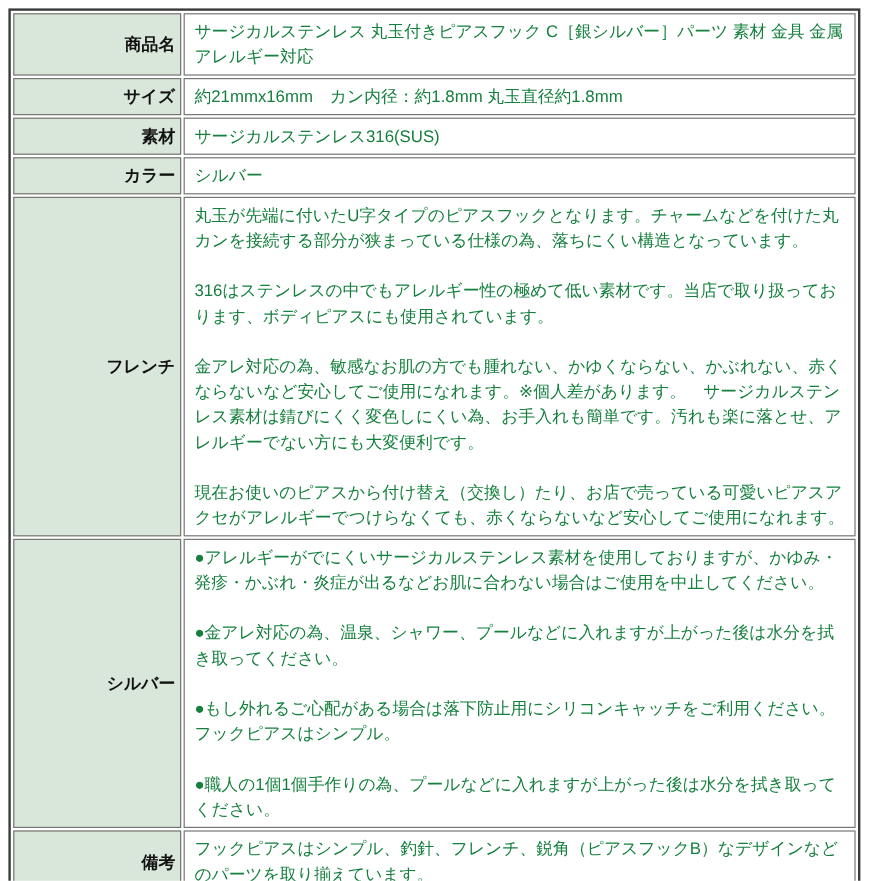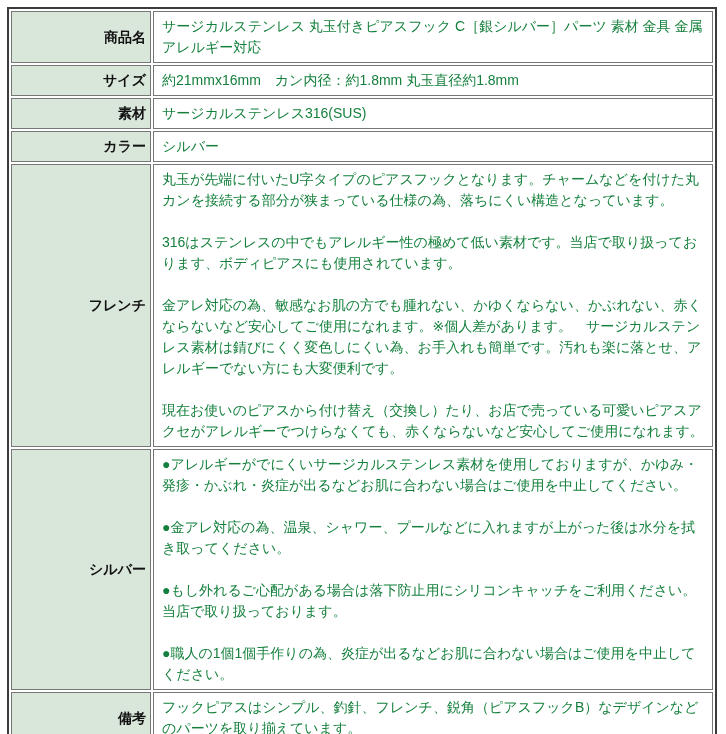--- a/index.html
+++ b/index.html
@@ -88,22 +88,22 @@
         <p>316はステンレスの中でもアレルギー性の極めて低い素材です。当店で取り扱っております、ボディピアスにも使用されています。</p>
         <p>金アレ対応の為、敏感なお肌の方でも腫れない、かゆくならない、かぶれない、赤くならないなど安心してご使用になれます。※個人差があります。　サージカルステンレス素材は錆びにくく変色しにくい為、お手入れも簡単です。汚れも楽に落とせ、アレルギーでない方にも大変便利です。</p>
         <p>現在お使いのピアスから付け替え（交換し）たり、お店で売っている可愛いピアスアクセがアレルギーでつけらなくても、赤くならないなど安心してご使用になれます。</p>
       </td>
     </tr>
     <tr>
       <th>シルバー</th>
       <td>
         <p>●アレルギーがでにくいサージカルステンレス素材を使用しておりますが、かゆみ・発疹・かぶれ・炎症が出るなどお肌に合わない場合はご使用を中止してください。</p>
         <p>●金アレ対応の為、温泉、シャワー、プールなどに入れますが上がった後は水分を拭き取ってください。</p>
-        <p>●もし外れるご心配がある場合は落下防止用にシリコンキャッチをご利用ください。当店で取り扱っております。</p>
-        <p>●職人の1個1個手作りの為、炎症が出るなどお肌に合わない場合はご使用を中止してください。</p>
+        <p>●もし外れるご心配がある場合は落下防止用にシリコンキャッチをご利用ください。フックピアスはシンプル。</p>
+        <p>●職人の1個1個手作りの為、プールなどに入れますが上がった後は水分を拭き取ってください。</p>
       </td>
     </tr>
     <tr>
       <th>備考</th>
       <td>
         <p>フックピアスはシンプル、釣針、フレンチ、鋭角（ピアスフックB）なデザインなどのパーツを取り揃えています。</p>
       </td>
     </tr>
   </tbody>
 </table>

